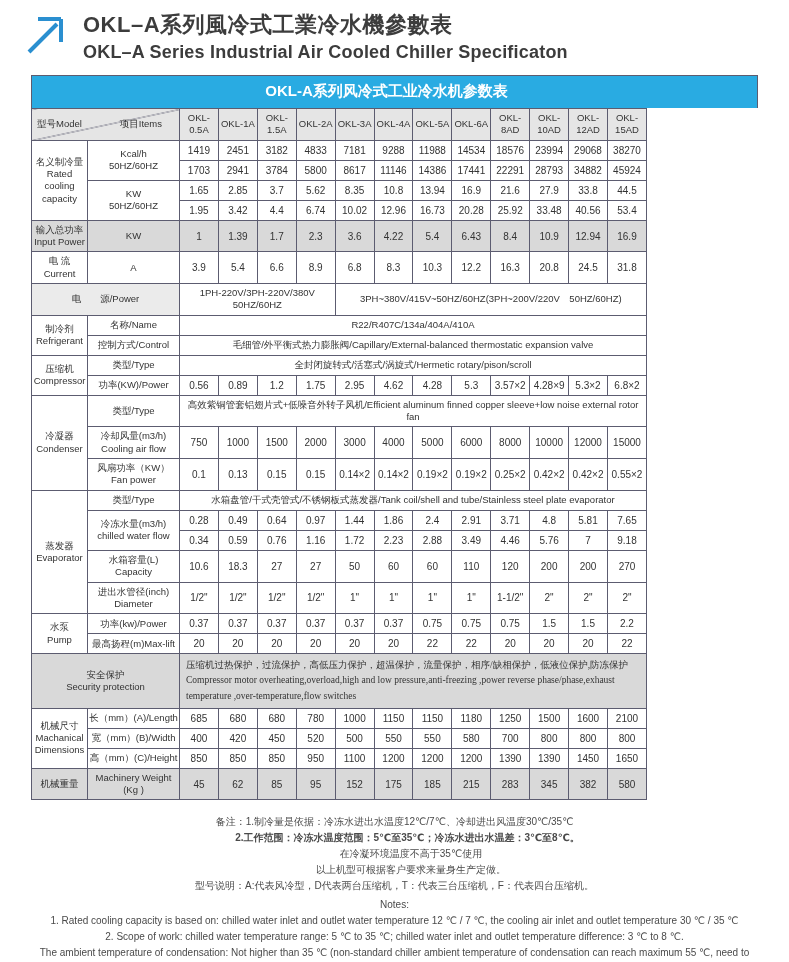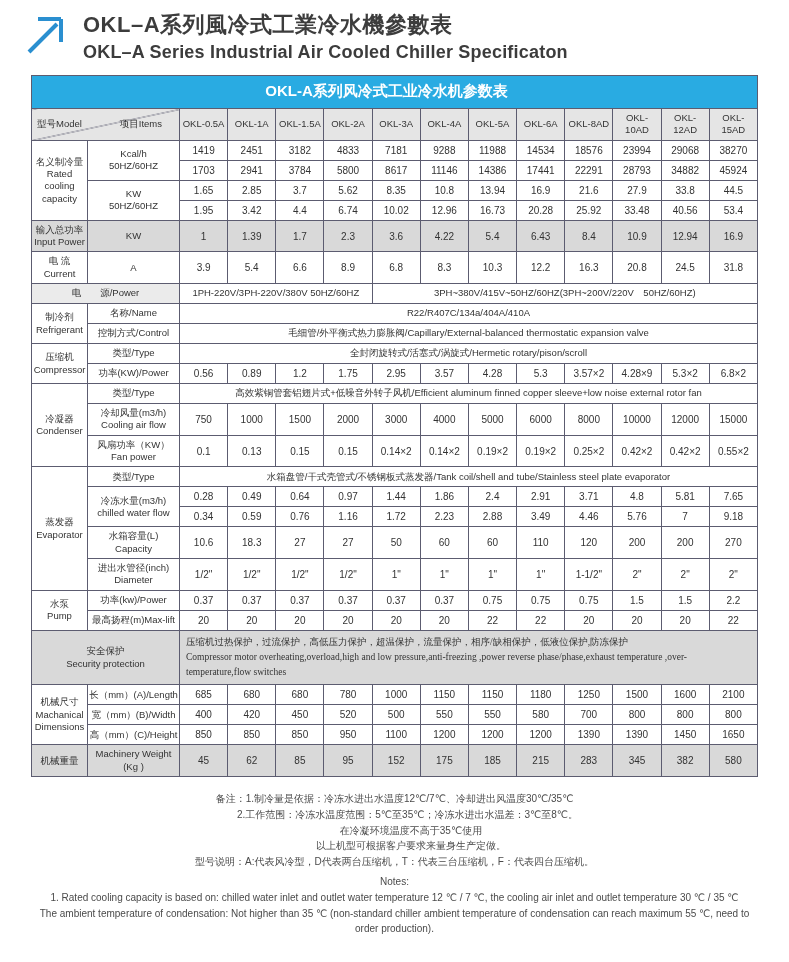--- a/index.html
+++ b/index.html
@@ -13,21 +13,21 @@
   }
   *{box-sizing:border-box;}
   body{margin:0;background:#fff;font-family:"Liberation Sans","DejaVu Sans",sans-serif;color:#333;}
   .page{width:789px;height:962px;padding:8px 31px 0 31px;background:#fff;overflow:hidden;}
   .header{display:flex;align-items:flex-start;gap:12px;margin:2px 0 12px 0;}
   .logo{width:46px;height:48px;flex:0 0 auto;margin-left:-6px;}
   .titles h1{margin:0;font-size:22px;font-weight:bold;color:var(--ink);letter-spacing:0.5px;}
   .titles h2{margin:2px 0 0 0;font-size:18px;font-weight:bold;color:var(--ink);letter-spacing:0.2px;}
   .caption{width:727px;background:var(--blue);color:#fff;text-align:center;font-size:15px;font-weight:bold;
            padding:6px 16px 7px 0;border:1px solid var(--border);border-bottom:none;}
-  table{border-collapse:collapse;width:727px;table-layout:fixed;}
+  table{border-collapse:collapse;width:616px;table-layout:fixed;}
   td,th{border:1px solid var(--border);font-size:9.5px;text-align:center;vertical-align:middle;
         padding:3px 1px;line-height:1.3;color:#333;overflow:hidden;}
   thead th{background:var(--gray-head);font-weight:normal;height:28px;}
   th.model{font-size:9.5px;}
   td{height:20px;}
   td.lab,td.sub{white-space:pre-line;}
   td.val{font-size:10px;}
   td.span{font-size:9.5px;}
   td.leftspan{text-align:left;padding:4px 6px;white-space:pre-line;font-size:9.5px;line-height:1.6;font-family:Liberation Serif, serif;}
   tr.gray td{background:var(--gray-row);}
@@ -220,21 +220,21 @@
           <td class="sub">类型/Type</td>
           <td colspan="12" class="span">全封闭旋转式/活塞式/涡旋式/Hermetic rotary/pison/scroll</td>
         </tr>
         <tr>
           <td class="sub">功率(KW)/Power</td>
           <td class="val">0.56</td>
           <td class="val">0.89</td>
           <td class="val">1.2</td>
           <td class="val">1.75</td>
           <td class="val">2.95</td>
-          <td class="val">3.57</td>
+          <td class="val">4.62</td>
           <td class="val">4.28</td>
           <td class="val">5.3</td>
           <td class="val">3.57×2</td>
           <td class="val">4.28×9</td>
           <td class="val">5.3×2</td>
           <td class="val">6.8×2</td>
         </tr>
         <tr>
           <td rowspan="3" class="lab">冷凝器
 Condenser</td>
@@ -442,24 +442,25 @@
           <td class="val">283</td>
           <td class="val">345</td>
           <td class="val">382</td>
           <td class="val">580</td>
         </tr>
       </tbody>
   </table>
 
   <div class="notes">
       <div class="note" style="padding-left: 0px;">备注：1.制冷量是依据：冷冻水进出水温度12℃/7℃、冷却进出风温度30℃/35℃</div>
-      <div class="note" style="padding-left: 26px;">2.工作范围：冷冻水温度范围：5℃至35℃；冷冻水进出水温差：3℃至8℃。</div>
+      <div class="note" style="padding-left: 26px; font-weight: bold;">2.工作范围：冷冻水温度范围：5℃至35℃；冷冻水进出水温差：3℃至8℃。</div>
       <div class="note" style="padding-left: 33px;">在冷凝环境温度不高于35℃使用</div>
       <div class="note" style="padding-left: 33px;">以上机型可根据客户要求来量身生产定做。</div>
       <div class="note" style="padding-left: 0px;">型号说明：A:代表风冷型，D代表两台压缩机，T：代表三台压缩机，F：代表四台压缩机。</div>
     </div>
   <div class="notes" style="margin-top:4px">
       <div class="note" style="padding-left: 0px;">Notes:</div>
       <div class="note" style="padding-left: 0px;">1. Rated cooling capacity is based on: chilled water inlet and outlet water temperature 12 ℃ / 7 ℃, the cooling air inlet and outlet temperature 30 ℃ / 35 ℃</div>
+      <div class="note" style="padding-left: 0px;">2. Scope of work: chilled water temperature range: 5 ℃ to 35 ℃; chilled water inlet and outlet temperature difference: 3 ℃ to 8 ℃.</div>
       <div class="note" style="padding-left: 0px;">The ambient temperature of condensation: Not higher than 35 ℃ (non-standard chiller ambient temperature of condensation can reach maximum 55 ℃, need to order production).</div>
     </div>
 
 </div>
 
 </body></html>

